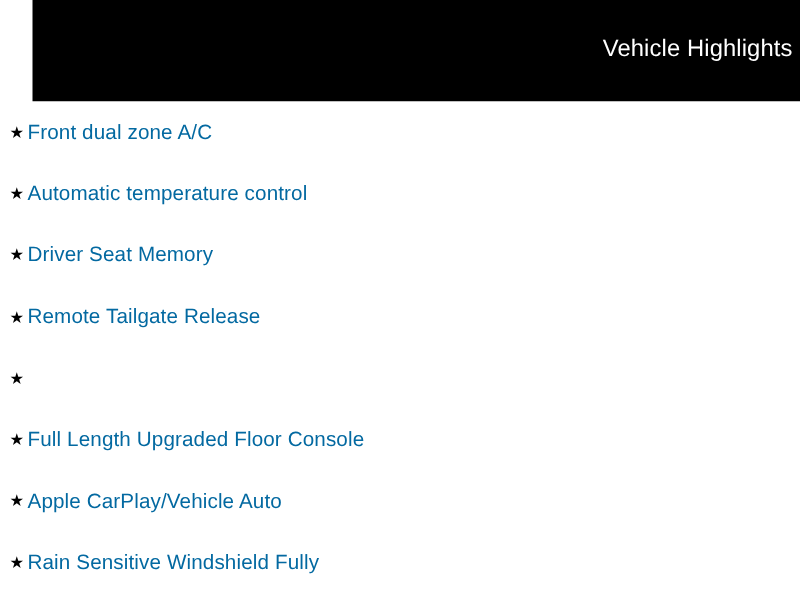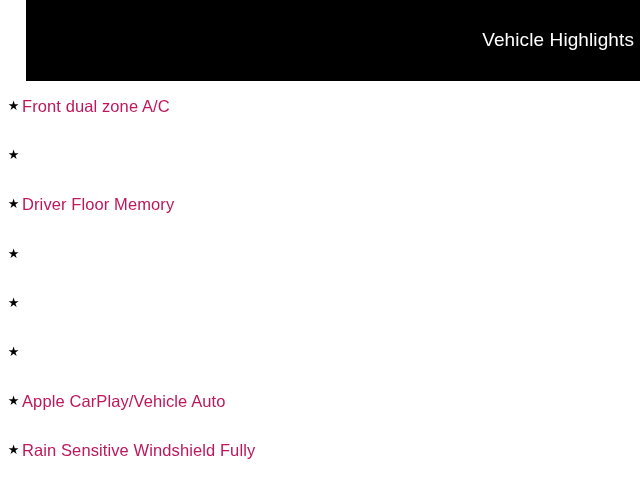--- a/index.html
+++ b/index.html
@@ -58,21 +58,21 @@
     width: 22px;
     min-width: 22px;
     text-align: center;
     color: #000000;
     font-size: 13px;
     line-height: 13px;
     padding-left: 5px;
     box-sizing: border-box;
   }
   .feature-label {
-    color: #be185d;
+    color: #0369a1;
     font-size: 16.5px;
     line-height: 20px;
     white-space: nowrap;
     letter-spacing: 0.1px;
   }
 </style>
 </head>
 <body>
 
 <div class="page">
@@ -83,37 +83,40 @@
 
   <ul class="features">
 
     <li class="feature-row">
       <span class="bullet-icon">★</span>
       <span class="feature-label">Front dual zone A/C</span>
     </li>
 
     <li class="feature-row">
       <span class="bullet-icon">★</span>
+      <span class="feature-label">Automatic temperature control</span>
     </li>
 
     <li class="feature-row">
       <span class="bullet-icon">★</span>
-      <span class="feature-label">Driver Floor Memory</span>
+      <span class="feature-label">Driver Seat Memory</span>
+    </li>
+
+    <li class="feature-row">
+      <span class="bullet-icon">★</span>
+      <span class="feature-label">Remote Tailgate Release</span>
     </li>
 
     <li class="feature-row">
       <span class="bullet-icon">★</span>
     </li>
 
     <li class="feature-row">
       <span class="bullet-icon">★</span>
-    </li>
-
-    <li class="feature-row">
-      <span class="bullet-icon">★</span>
+      <span class="feature-label">Full Length Upgraded Floor Console</span>
     </li>
 
     <li class="feature-row">
       <span class="bullet-icon">★</span>
       <span class="feature-label">Apple CarPlay/Vehicle Auto</span>
     </li>
 
     <li class="feature-row">
       <span class="bullet-icon">★</span>
       <span class="feature-label">Rain Sensitive Windshield Fully</span>

